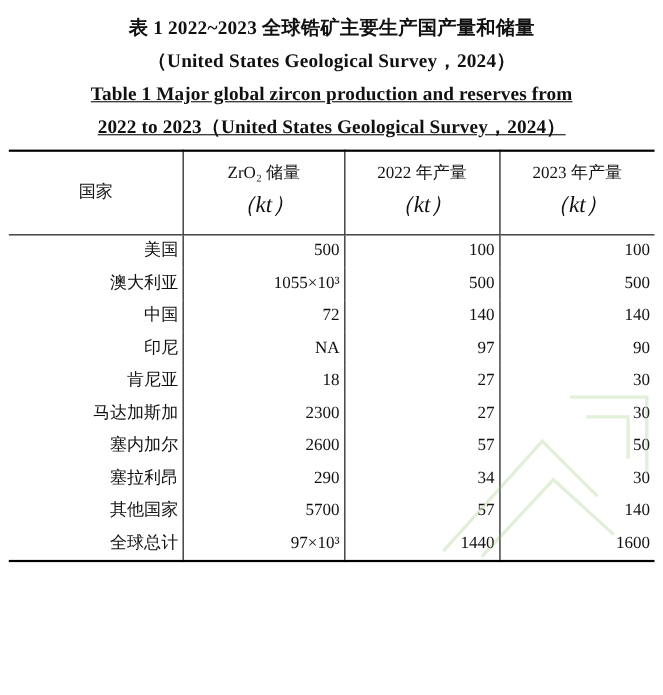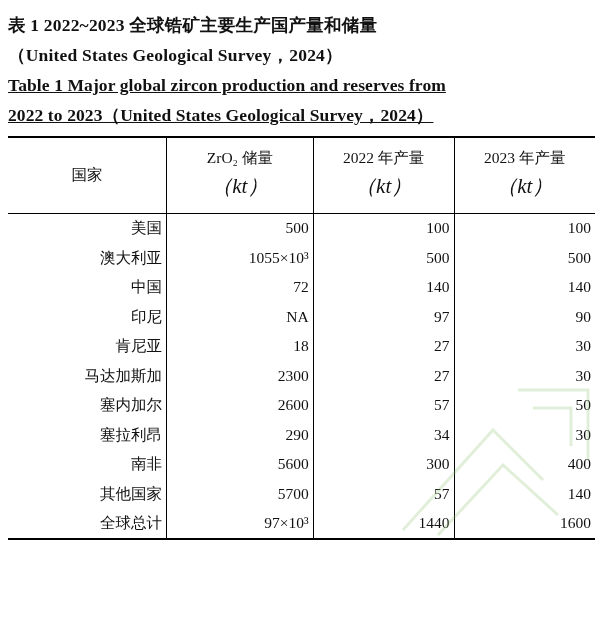--- a/index.html
+++ b/index.html
@@ -24,20 +24,21 @@
     height: 260px;
     pointer-events: none;
     opacity: 0.25;
   }
   .page {
     position: relative;
     padding: 10px 8px 0 8px;
     box-sizing: border-box;
   }
   .caption {
+    text-align: center;
     font-weight: bold;
     font-size: 17.5px;
     line-height: 1.72;
     letter-spacing: 0.2px;
     white-space: nowrap;
   }
   .caption.cn {
     font-size: 17.5px;
   }
   .caption.en {
@@ -167,26 +168,20 @@
         <td>57</td>
         <td>50</td>
       </tr>
       <tr>
         <td>塞拉利昂</td>
         <td>290</td>
         <td>34</td>
         <td>30</td>
       </tr>
       <tr>
-        <td>南非</td>
-        <td>5600</td>
-        <td>300</td>
-        <td>400</td>
-      </tr>
-      <tr>
         <td>其他国家</td>
         <td>5700</td>
         <td>57</td>
         <td>140</td>
       </tr>
       <tr class="rule-bottom">
         <td>全球总计</td>
         <td>97×10³</td>
         <td>1440</td>
         <td>1600</td>

